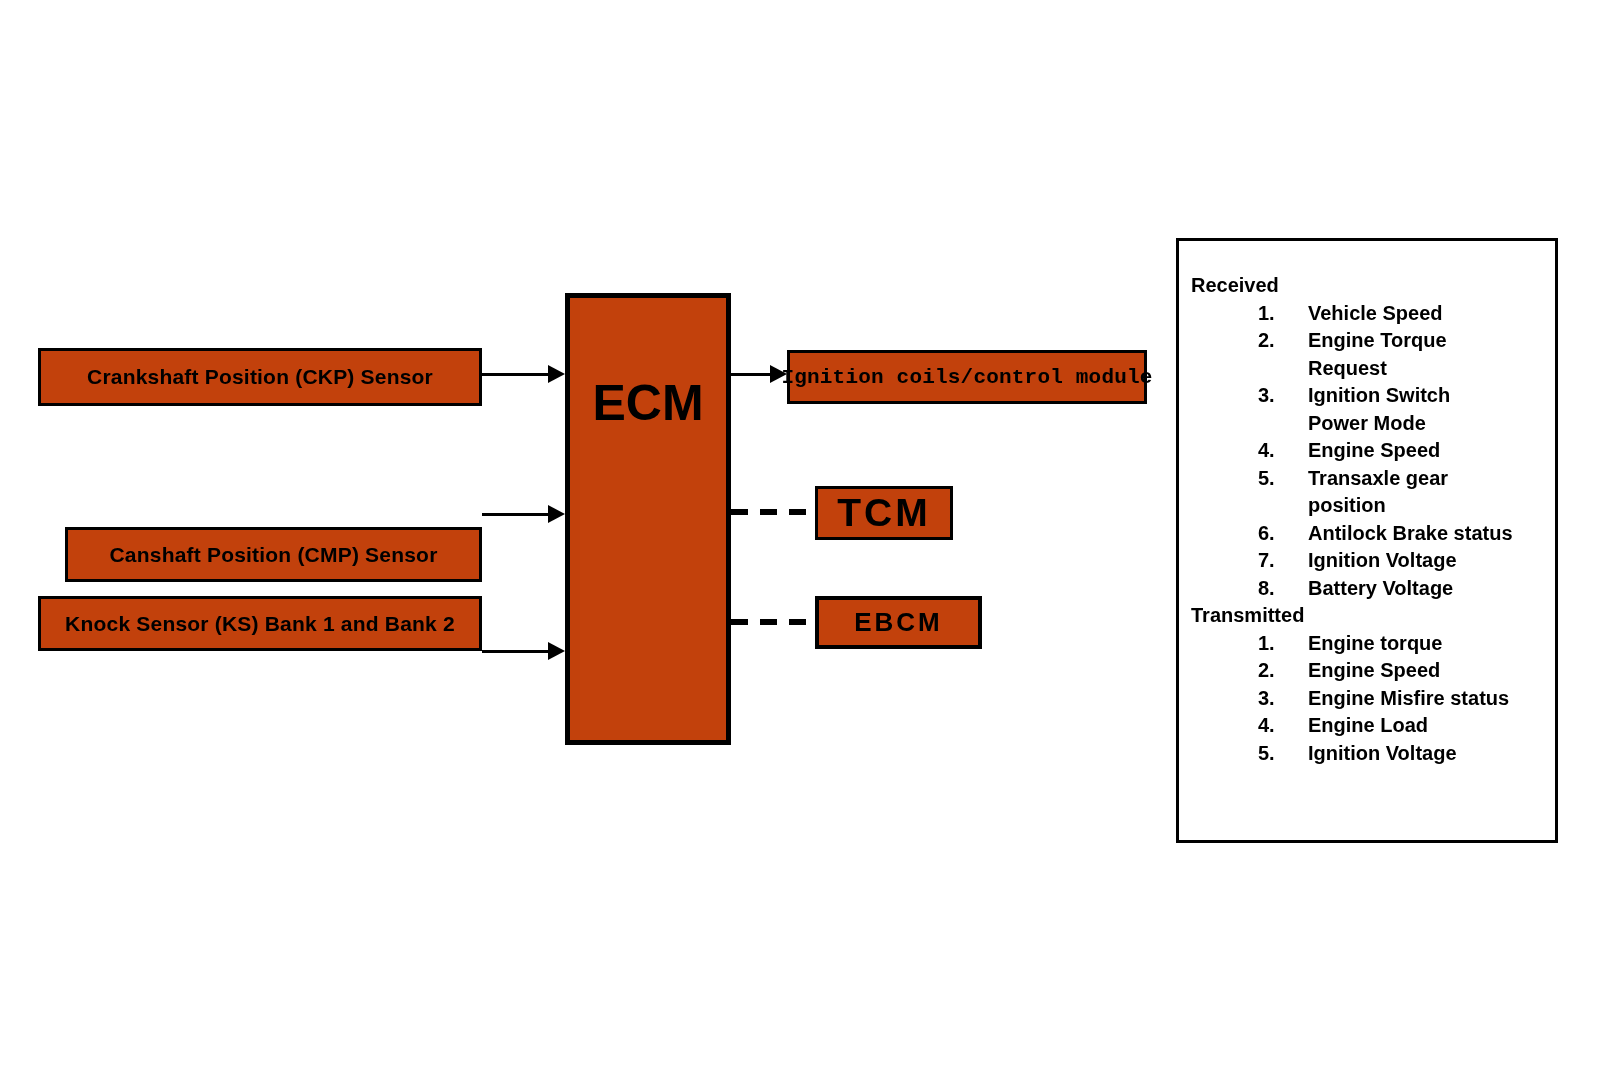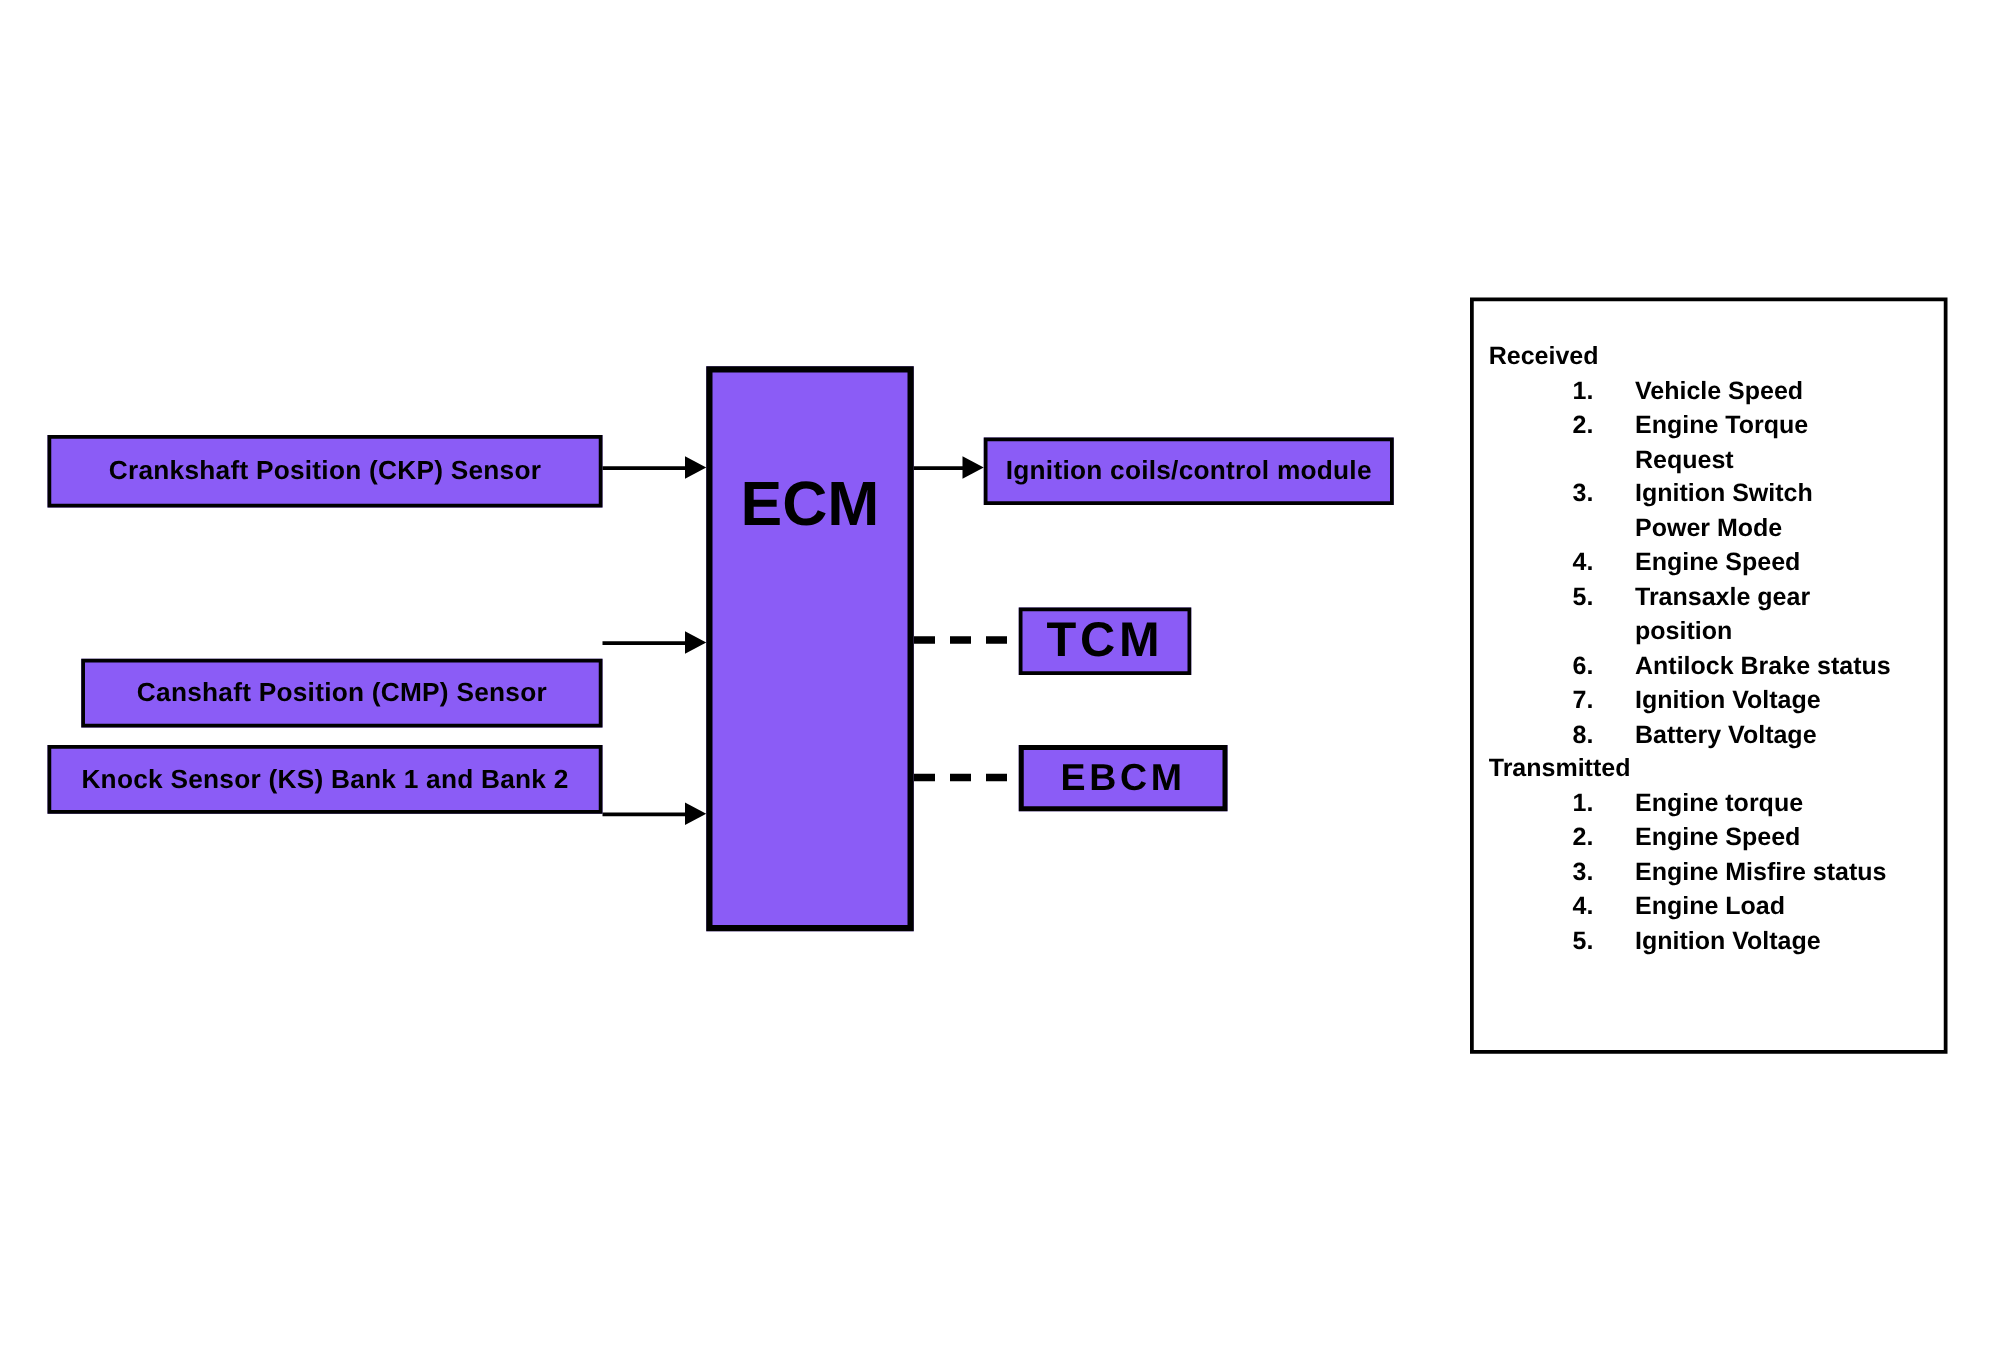--- a/index.html
+++ b/index.html
@@ -18,21 +18,21 @@
   .stage {
     position: absolute;
     left: 0; top: 0;
     width: 1600px; height: 1084px;
   }
   
   .node {
     position: absolute;
     box-sizing: border-box;
     border: 3px solid #000;
-    background: #8b5cf6;
+    background: #c2410c;
     display: flex;
     align-items: center;
     justify-content: center;
     font-weight: bold;
     font-size: 21px;
     letter-spacing: 0.2px;
     white-space: nowrap;
   }
   #box-ckp  { left: 38px;  top: 348px; width: 444px; height: 58px; }
   #box-cmp  { left: 65px;  top: 487px; width: 417px; height: 55px; margin-top: 40px; }
@@ -41,23 +41,23 @@
     left: 565px; top: 293px; width: 166px; height: 452px;
     border-width: 5px;
     align-items: flex-start;
   }
   #box-ecm .ecm-label {
     margin-top: 80px;
     font-size: 50px;
     line-height: 50px;
     letter-spacing: 0px;
   }
-  #box-ign  { left: 787px; top: 350px; width: 328px; height: 54px; }
+  #box-ign  { left: 787px; top: 350px; width: 360px; height: 54px; font-family: Liberation Mono, monospace; }
   #box-tcm  { left: 815px; top: 486px; width: 138px; height: 54px; font-size: 39px; letter-spacing: 3px; }
-  #box-ebcm { left: 815px; top: 596px; width: 167px; height: 53px; font-size: 30px; letter-spacing: 3px; border-width: 4px; }
+  #box-ebcm { left: 815px; top: 596px; width: 167px; height: 53px; font-size: 26px; letter-spacing: 3px; border-width: 4px; }
 
   
   .line {
     position: absolute;
     height: 3px;
     background: #000;
   }
   .arrowhead {
     position: absolute;
     width: 0; height: 0;

